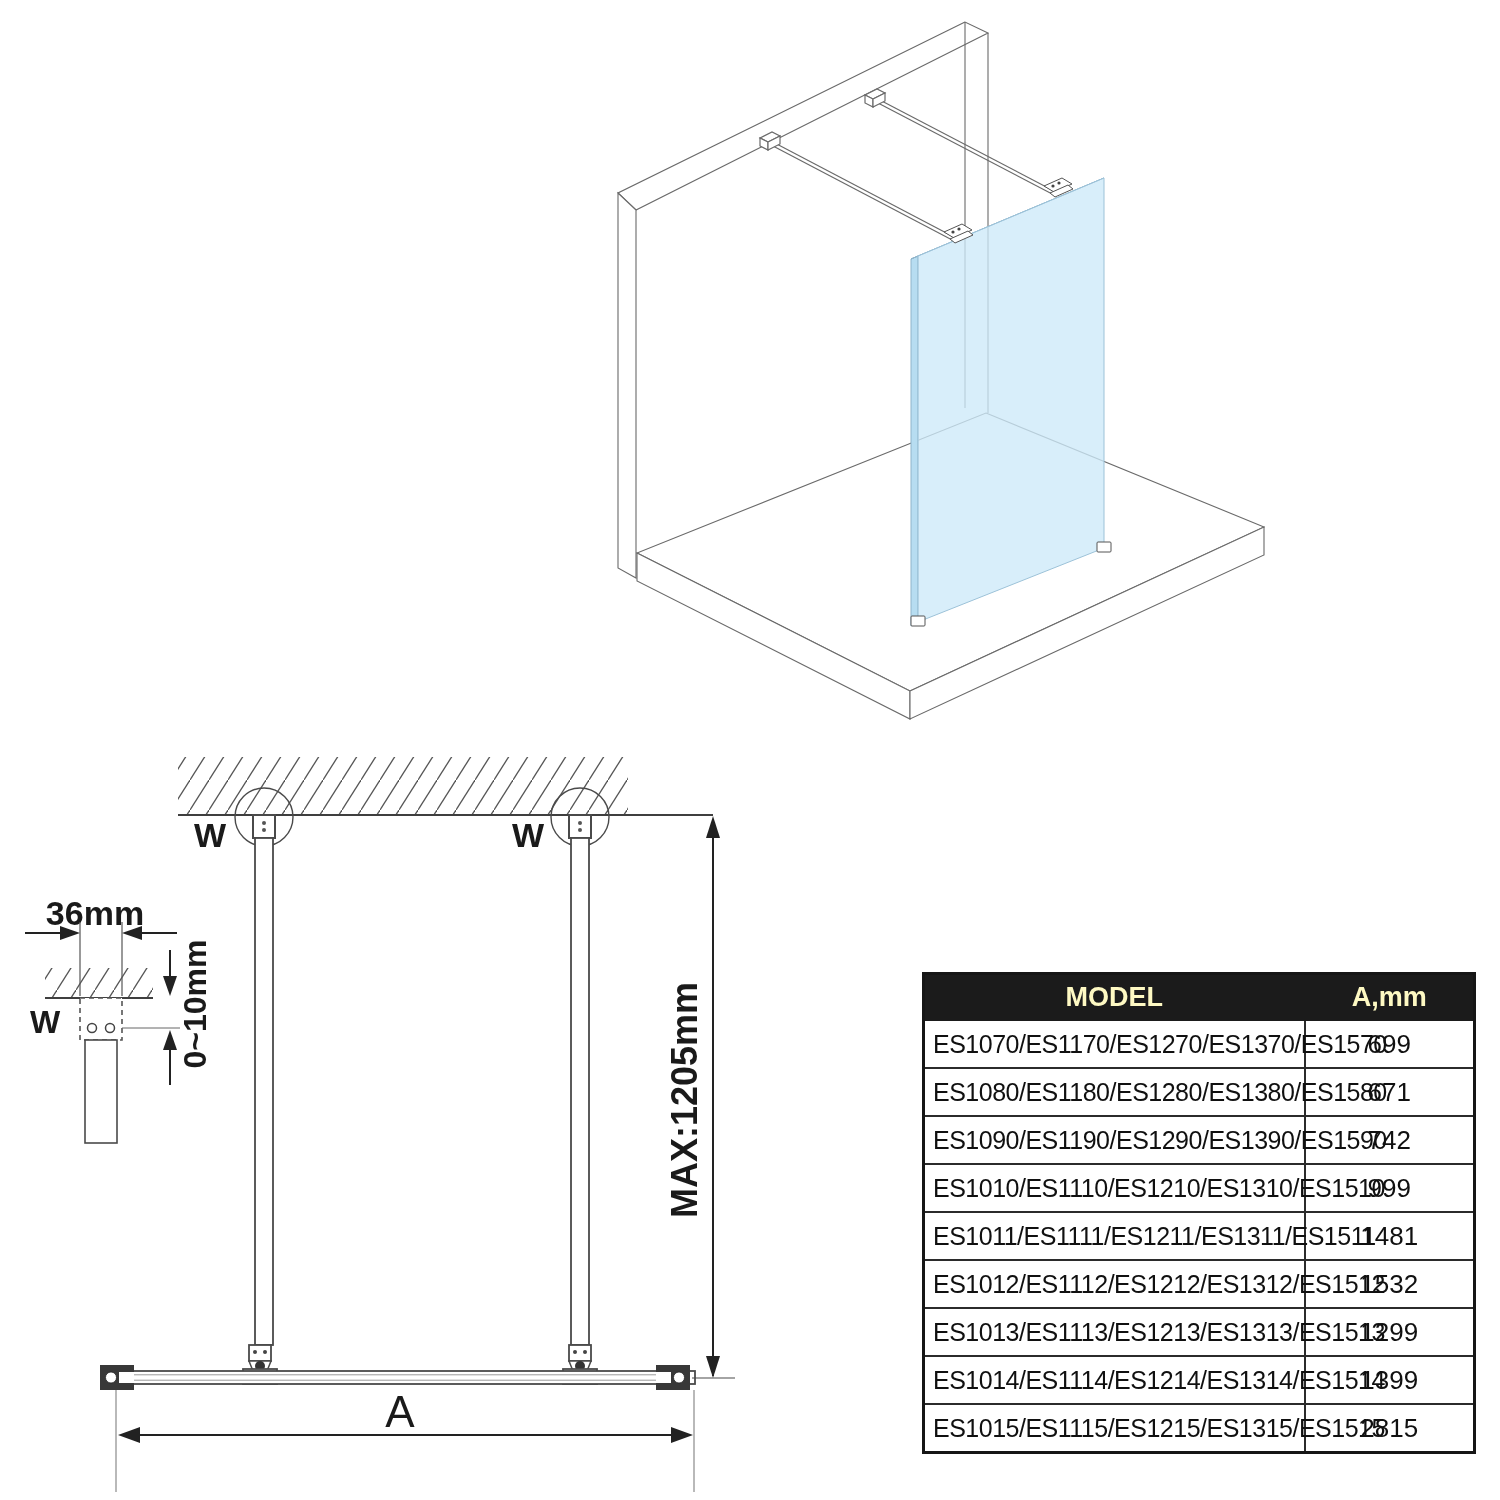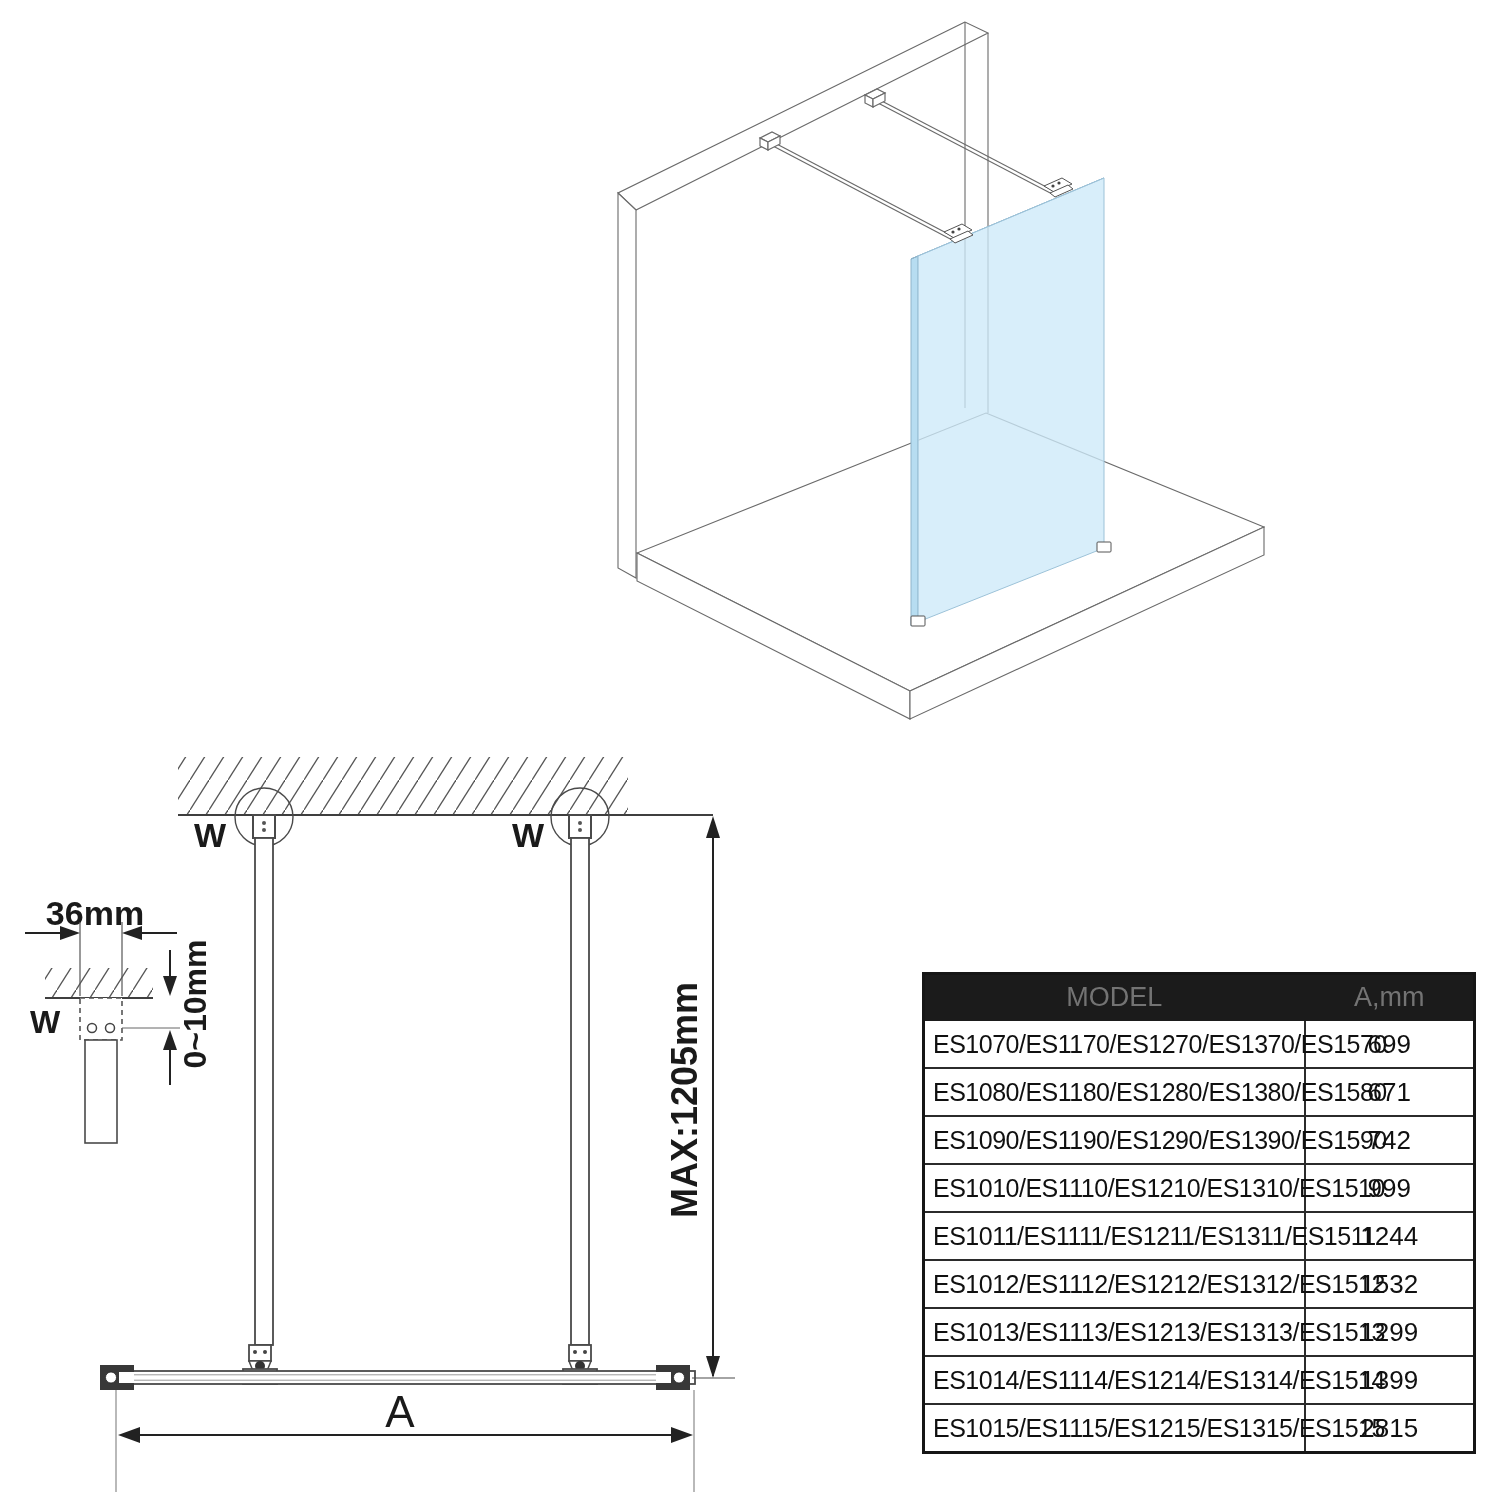--- a/index.html
+++ b/index.html
@@ -6,21 +6,21 @@
   .page{position:relative;width:1500px;height:1500px;background:#ffffff;overflow:hidden;
         font-family:"Liberation Sans",sans-serif;}
   svg{position:absolute;}
   .iso-view{left:580px;top:0px;}
   .front-view{left:0px;top:740px;}
   .dim{font-family:"Liberation Sans",sans-serif;font-weight:bold;fill:#1a1a1a;}
   .dim-a{font-family:"Liberation Sans",sans-serif;font-weight:normal;fill:#1a1a1a;}
   
   .spec-table{position:absolute;left:922px;top:972px;width:551px;border-collapse:collapse;
               table-layout:fixed;border:3px solid #161616;background:#fff;}
-  .spec-table th{background:#1b1b1b;color:#737373;font-size:27px;font-weight:normal;
+  .spec-table th{background:#1b1b1b;color:#fef9c3;font-size:27px;font-weight:bold;
                  height:42px;border:2px solid #1b1b1b;}
   .spec-table td{border:2px solid #2b2b2b;height:44px;color:#101010;background:#fff;}
   .spec-table td.model{font-size:25px;text-align:left;padding-left:8px;letter-spacing:-0.5px;}
   .spec-table td.amm{font-size:26px;text-align:center;}
   .col-model{width:381px;}
   .col-amm{width:170px;}
 </style>
 </head>
 <body>
 
@@ -221,21 +221,21 @@
       <tr>
         <td class="model">ES1090/ES1190/ES1290/ES1390/ES1590</td>
         <td class="amm">742</td>
       </tr>
       <tr>
         <td class="model">ES1010/ES1110/ES1210/ES1310/ES1510</td>
         <td class="amm">999</td>
       </tr>
       <tr>
         <td class="model">ES1011/ES1111/ES1211/ES1311/ES1511</td>
-        <td class="amm">1244</td>
+        <td class="amm">1481</td>
       </tr>
       <tr>
         <td class="model">ES1012/ES1112/ES1212/ES1312/ES1512</td>
         <td class="amm">1532</td>
       </tr>
       <tr>
         <td class="model">ES1013/ES1113/ES1213/ES1313/ES1513</td>
         <td class="amm">1299</td>
       </tr>
       <tr>

